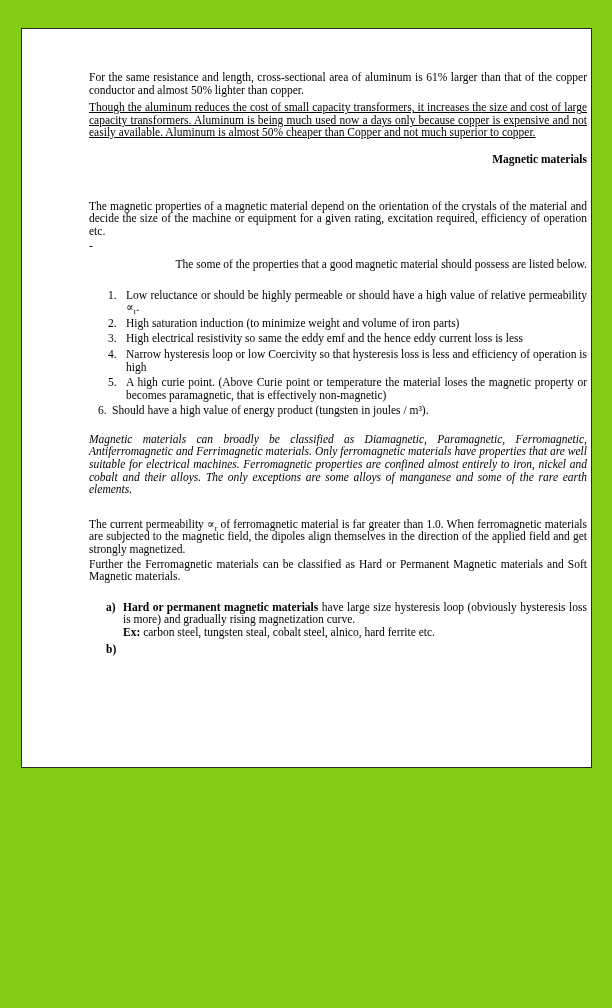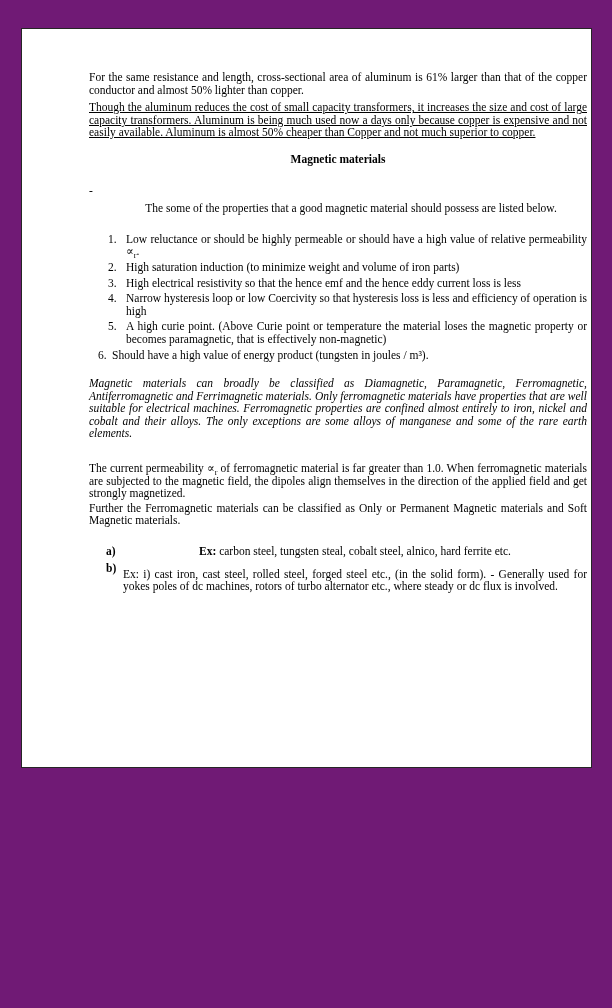--- a/index.html
+++ b/index.html
@@ -3,89 +3,90 @@
 <meta charset="utf-8">
 <title>Document</title>
 <style>
   html, body { margin: 0; padding: 0; }
   body {
     width: 612px; height: 1008px;
     background: #ffffff;
     font-family: "Liberation Serif", "DejaVu Serif", serif;
     color: #000000;
   }
-  .page { position: relative; width: 612px; height: 1008px; background: #701a75; overflow: hidden; }
+  .page { position: relative; width: 612px; height: 1008px; background: #84cc16; overflow: hidden; }
   .frame {
     position: absolute; left: 21px; top: 28px;
     width: 569px; height: 738px;
     border: 1.5px solid #262626;
     background: #ffffff;
   }
   .content {
     padding: 42px 4px 0 67px;
     font-size: 11.5px;
     line-height: 12.6px;
     text-align: justify;
   }
   p { margin: 0; }
   .para { margin-bottom: 5px; }
   .gap-md { margin-bottom: 14px; text-decoration: underline; }
-  .heading { font-weight: bold; text-align: center; margin-bottom: 18px; }
+  .heading { font-weight: bold; text-align: right; margin-bottom: 34px; }
   .tight { margin-bottom: 2px; }
   .dash-line { text-align: left; margin-bottom: 6px; }
-  .intro { margin-left: 26px; margin-bottom: 18px; text-align: center; }
+  .intro { margin-left: 26px; margin-bottom: 18px; text-align: right; }
   .nlist { margin-bottom: 16px; }
   .li { display: flex; margin: 0 0 3px 19px; }
   .li .num { flex: 0 0 18px; }
   .li .li-text { flex: 1 1 auto; text-align: justify; }
   .li.outdent { margin-left: 9px; }
   .li.outdent .num { flex: 0 0 14px; }
   .after-list { margin-bottom: 22px; font-style: italic; }
   .before-letters { margin-bottom: 18px; }
   .lli { display: flex; margin: 0 0 4px 17px; }
   .lli .num { flex: 0 0 17px; font-weight: bold; }
   .lli .li-text { flex: 1 1 auto; text-align: justify; }
-  .example { text-align: center; }
+  .example { text-align: left; }
   .example.spaced { margin-top: 6px; text-align: justify; }
   sub.sub { font-size: 8px; line-height: 0; }
   b { font-weight: bold; }
 </style>
 </head>
 <body>
 
 <div class="page">
   <div class="frame">
     <div class="content">
 
       <p class="para">For the same resistance and length, cross-sectional area of aluminum is 61% larger than that of the copper conductor and almost 50% lighter than copper.</p>
 
       <p class="para gap-md">Though the aluminum reduces the cost of small capacity transformers, it increases the size and cost of large capacity transformers. Aluminum is being much used now a days only because copper is expensive and not easily available. Aluminum is almost 50% cheaper than Copper and not much superior to copper.</p>
 
       <p class="heading">Magnetic materials</p>
 
+      <p class="tight">The magnetic properties of a magnetic material depend on the orientation of the crystals of the material and decide the size of the machine or equipment for a given rating, excitation required, efficiency of operation etc.</p>
 
       <p class="dash-line">-</p>
 
       <p class="intro">The some of the properties that a good magnetic material should possess are listed below.</p>
 
       <div class="nlist">
 
         <div class="li">
           <span class="num">1.</span>
           <span class="li-text"><span>Low reluctance or should be highly permeable or should have a high value of relative permeability </span><span>∝</span><sub class="sub">r</sub><span>.</span></span>
         </div>
 
         <div class="li">
           <span class="num">2.</span>
           <span class="li-text">High saturation induction (to minimize weight and volume of iron parts)</span>
         </div>
 
         <div class="li">
           <span class="num">3.</span>
-          <span class="li-text">High electrical resistivity so that the hence emf and the hence eddy current loss is less</span>
+          <span class="li-text">High electrical resistivity so same the eddy emf and the hence eddy current loss is less</span>
         </div>
 
         <div class="li">
           <span class="num">4.</span>
           <span class="li-text">Narrow hysteresis loop or low Coercivity so that hysteresis loss is less and efficiency of operation is high</span>
         </div>
 
         <div class="li">
           <span class="num">5.</span>
           <span class="li-text">A high curie point. (Above Curie point or temperature the material loses the magnetic property or becomes paramagnetic, that is effectively non-magnetic)</span>
@@ -95,35 +96,35 @@
           <span class="num">6.</span>
           <span class="li-text">Should have a high value of energy product (tungsten in joules / m³).</span>
         </div>
 
       </div>
 
       <p class="after-list">Magnetic materials can broadly be classified as Diamagnetic, Paramagnetic, Ferromagnetic, Antiferromagnetic and Ferrimagnetic materials. Only ferromagnetic materials have properties that are well suitable for electrical machines. Ferromagnetic properties are confined almost entirely to iron, nickel and cobalt and their alloys. The only exceptions are some alloys of manganese and some of the rare earth elements.</p>
 
       <p class="tight"><span>The current permeability </span><span>∝</span><sub class="sub">r</sub><span> of ferromagnetic material is far greater than 1.0. When ferromagnetic materials are subjected to the magnetic field, the dipoles align themselves in the direction of the applied field and get strongly magnetized.</span></p>
 
-      <p class="before-letters">Further the Ferromagnetic materials can be classified as Only or Permanent Magnetic materials and Soft Magnetic materials.</p>
+      <p class="before-letters">Further the Ferromagnetic materials can be classified as Hard or Permanent Magnetic materials and Soft Magnetic materials.</p>
 
       <div>
 
         <div class="lli">
           <span class="num">a)</span>
           <div class="li-text">
+            <p><b>Hard or permanent magnetic materials</b><span> have large size hysteresis loop (obviously hysteresis loss is more) and gradually rising magnetization curve.</span></p>
             <p class="example"><b>Ex:</b><span> carbon steel, tungsten steal, cobalt steel, alnico, hard ferrite etc.</span></p>
           </div>
         </div>
 
         <div class="lli">
           <span class="num">b)</span>
           <div class="li-text">
-            <p class="example spaced"><span></span><span>Ex: i) cast iron, cast steel, rolled steel, forged steel etc., (in the solid form).  -  Generally used for yokes poles of dc machines, rotors of turbo alternator etc., where steady or dc flux is involved.</span></p>
           </div>
         </div>
 
       </div>
 
     </div>
   </div>
 </div>
 
 </body></html>

